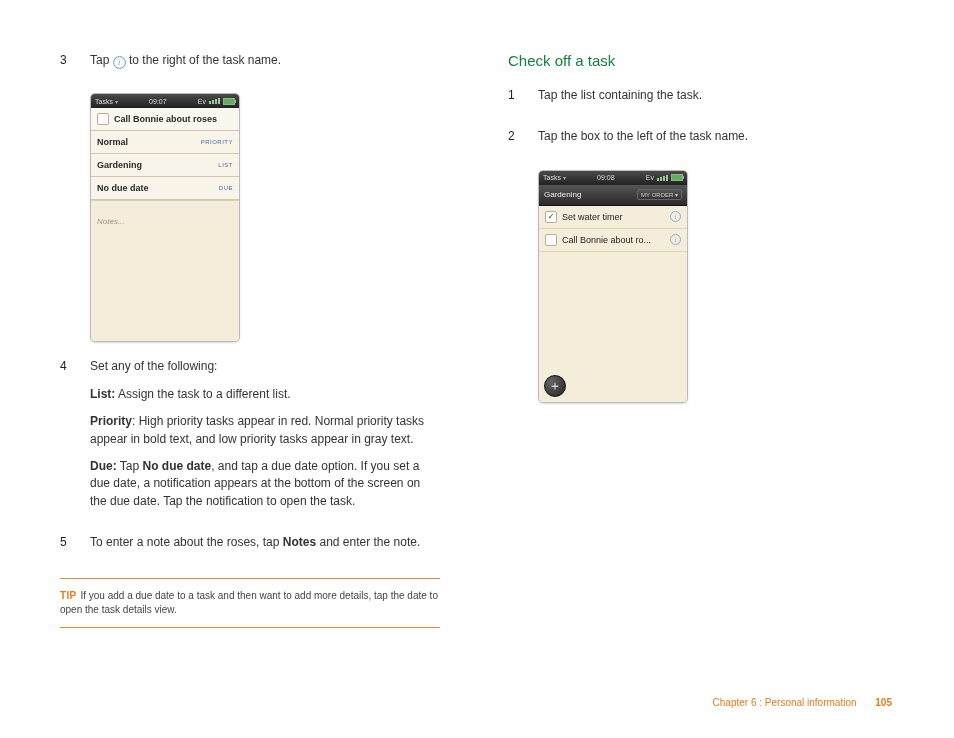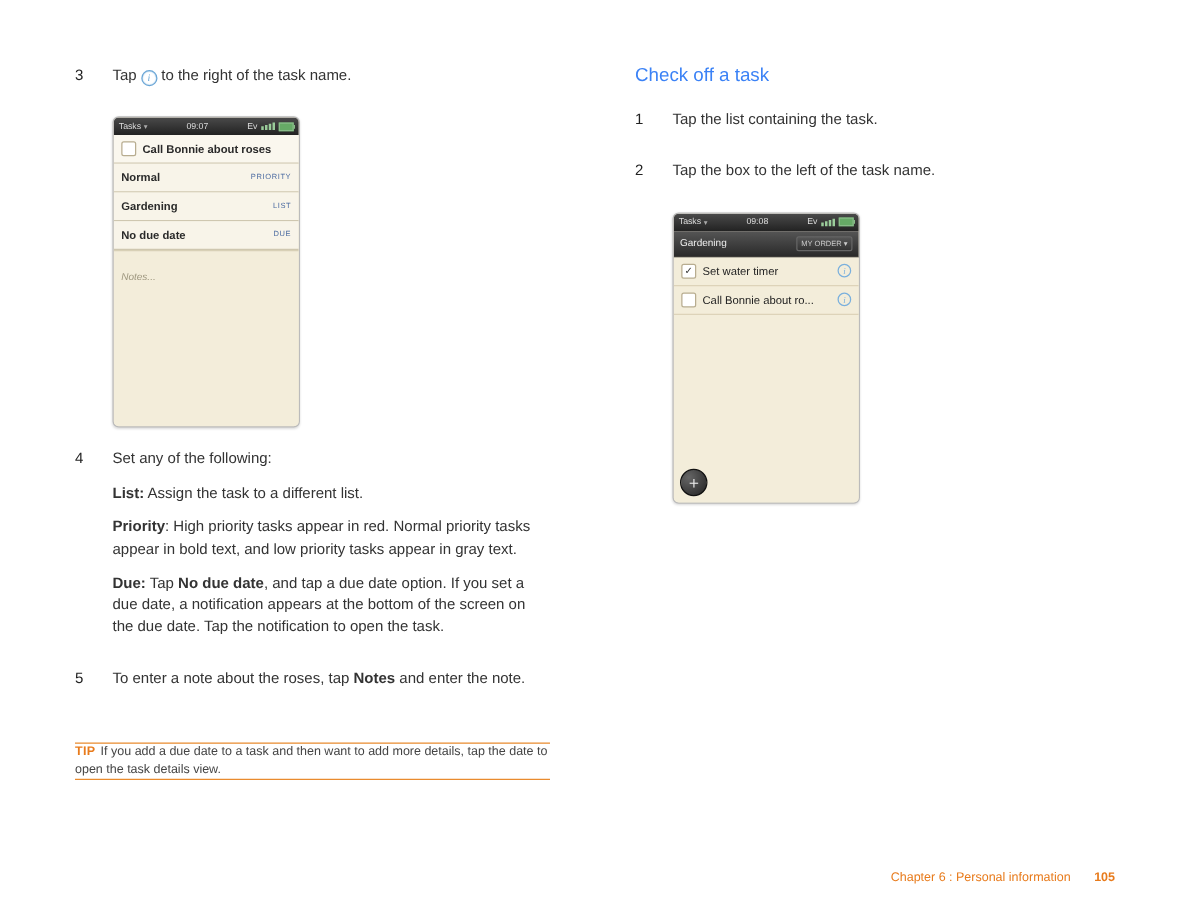--- a/index.html
+++ b/index.html
@@ -20,21 +20,21 @@
     padding: 52px 62px 0 60px;
     gap: 68px;
   }
   .col {
     width: 380px;
   }
   h2 {
     font-size: 15px;
     font-weight: 400;
     margin: 0 0 18px 0;
-    color: #3b82f6;
+    color: #15803d;
   }
   .step {
     display: flex;
     margin-bottom: 14px;
     line-height: 1.45;
   }
   .step-num {
     width: 30px;
     flex-shrink: 0;
     color: #222;
@@ -156,22 +156,22 @@
     width:20px;height:20px;border-radius:50%;
     background:radial-gradient(circle at 30% 30%, #666, #222);
     color:#eee; font-size:13px;
     display:flex;align-items:center;justify-content:center;
     border:1px solid #111;
   }
 
   .tipbox {
     border-top: 1px solid #e98b2e;
     border-bottom: 1px solid #e98b2e;
-    padding: 0 0;
-    margin: 32px 0 0 0;
+    padding: 10px 0;
+    margin: 16px 0 0 0;
     font-size: 10px;
     line-height:1.4;
     color:#444;
   }
   .tipbox .tiplabel { color:#e87b1c; font-weight:700; margin-right:4px; letter-spacing:.3px;}
 
   .footer {
     position:absolute;
     bottom: 30px;
     right: 62px;

